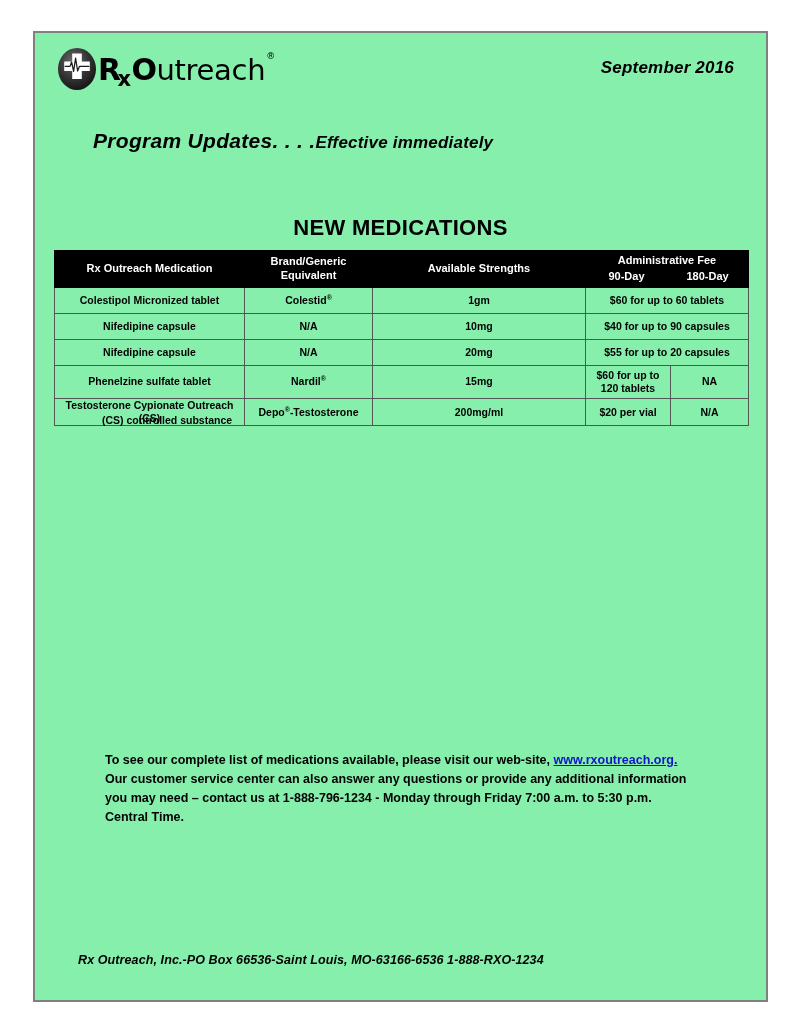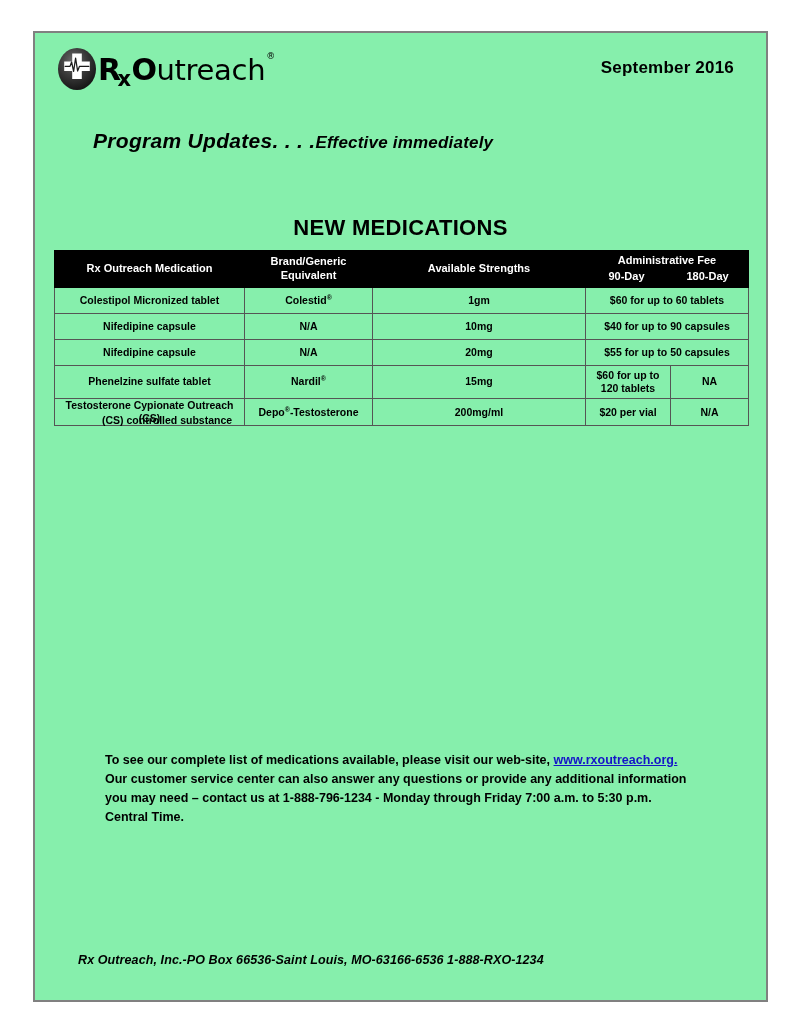--- a/index.html
+++ b/index.html
@@ -78,20 +78,21 @@
     position: relative;
     top: -10px;
     left: 1px;
   }
   .doc-date {
     position: absolute;
     right: 32px;
     top: 25px;
     font-size: 17px;
     font-weight: bold;
+    font-style: italic;
     letter-spacing: 0.2px;
   }
 
   
   .program-updates {
     position: absolute;
     left: 58px;
     top: 96px;
     font-style: italic;
     font-weight: bold;
@@ -275,21 +276,21 @@
       <tr>
         <td>Nifedipine capsule</td>
         <td><span>N/A</span><span class="sup"></span><span></span></td>
         <td>10mg</td>
         <td colspan="2">$40 for up to 90 capsules</td>
       </tr>
       <tr>
         <td>Nifedipine capsule</td>
         <td><span>N/A</span><span class="sup"></span><span></span></td>
         <td>20mg</td>
-        <td colspan="2">$55 for up to 50 capsules</td>
+        <td colspan="2">$55 for up to 20 capsules</td>
       </tr>
       <tr class="tall">
         <td>Phenelzine sulfate tablet</td>
         <td><span>Nardil</span><span class="sup">®</span><span></span></td>
         <td>15mg</td>
         <td class="two-line">
           <span>$60 for up to</span><br>
           <span>120 tablets</span>
         </td>
         <td>NA</td>

